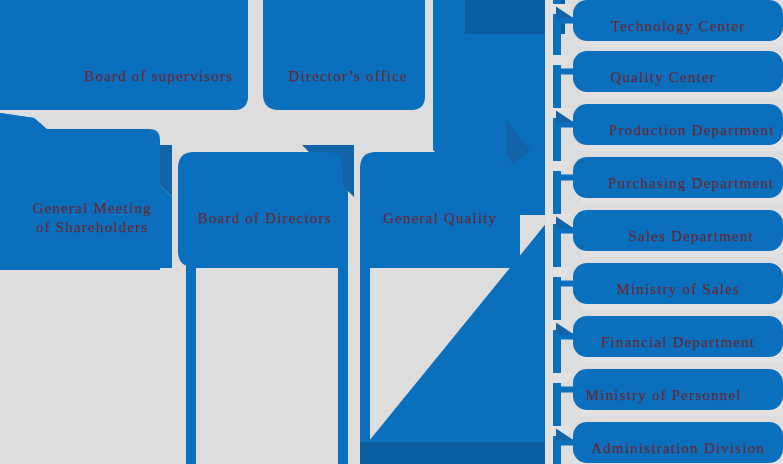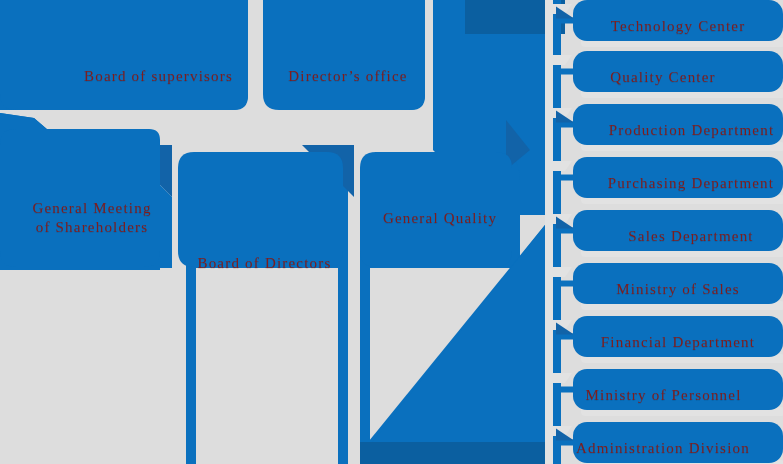--- a/index.html
+++ b/index.html
@@ -157,33 +157,33 @@
          L376,267 Q360,267 360,251
          L360,168 Q360,152 376,152 Z" fill="#0A70BE"></path>
       </g>
   </svg>
 
   <div id="gov-labels">
       <div class="node-label" style="left: 84px; top: 67px; width: 88px;">Board of supervisors</div>
       <div class="node-label" style="left: 280px; top: 67px; width: 136px;">Director’s office</div>
       <div class="node-label" style="left: 12px; top: 199px; width: 160px;">General Meeting
 of Shareholders</div>
-      <div class="node-label" style="left: 184px; top: 209px; width: 161px; margin-top: 45px;">Board of Directors</div>
+      <div class="node-label" style="left: 184px; top: 209px; width: 161px;">Board of Directors</div>
       <div class="node-label" style="left: 366px; top: 209px; width: 148px;">General Quality</div>
     </div>
   <div id="dept-labels">
       <div class="node-label" style="left: 573px; top: 17px; width: 210px;">Technology Center</div>
       <div class="node-label" style="left: 547px; top: 68px; width: 232px;">Quality Center</div>
       <div class="node-label" style="left: 573px; top: 121px; width: 237px; text-align: center;">Production Department</div>
       <div class="node-label" style="left: 573px; top: 174px; width: 236px;">Purchasing Department</div>
       <div class="node-label" style="left: 573px; top: 227px; width: 236px; text-align: center;">Sales Department</div>
       <div class="node-label" style="left: 573px; top: 280px; width: 210px;">Ministry of Sales</div>
       <div class="node-label" style="left: 573px; top: 333px; width: 210px;">Financial Department</div>
       <div class="node-label" style="left: 573px; top: 386px; width: 181px;">Ministry of Personnel</div>
-      <div class="node-label" style="left: 558px; top: 439px; width: 210px;">Administration Division</div>
+      <div class="node-label" style="left: 573px; top: 439px; width: 210px;">Administration Division</div>
     </div>
 
 <div class="node-hit" style="left: 573px; top: 0px; width: 210px; height: 41px;"></div>
     <div class="node-hit" style="left: 573px; top: 51px; width: 210px; height: 41px;"></div>
     <div class="node-hit" style="left: 573px; top: 104px; width: 210px; height: 41px;"></div>
     <div class="node-hit" style="left: 573px; top: 157px; width: 210px; height: 41px;"></div>
     <div class="node-hit" style="left: 573px; top: 210px; width: 210px; height: 41px;"></div>
     <div class="node-hit" style="left: 573px; top: 263px; width: 210px; height: 41px;"></div>
     <div class="node-hit" style="left: 573px; top: 316px; width: 210px; height: 41px;"></div>
     <div class="node-hit" style="left: 573px; top: 369px; width: 210px; height: 41px;"></div>

